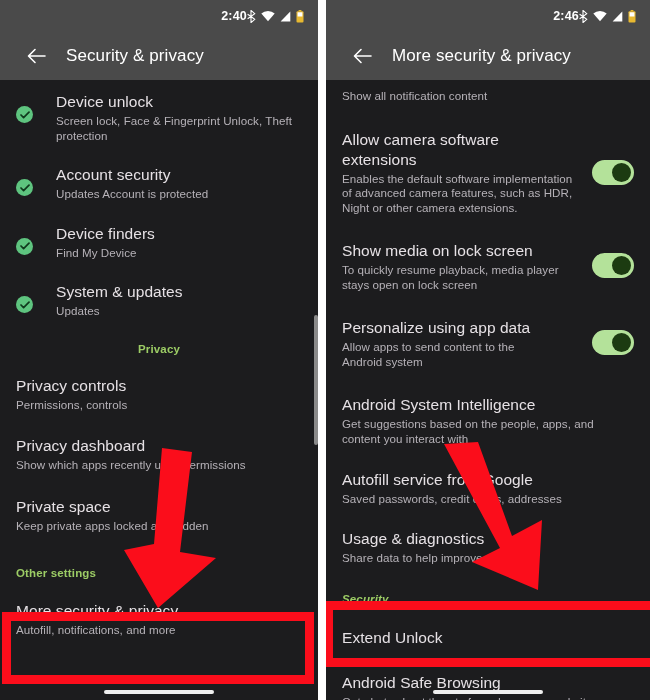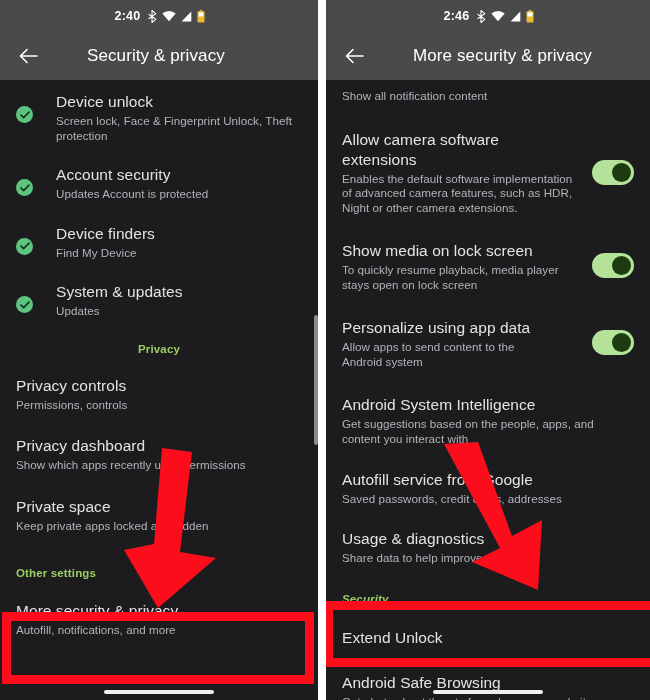--- a/index.html
+++ b/index.html
@@ -26,41 +26,39 @@
     flex: 0 0 auto;
   }
   .panel.right { width: 324px; margin-left: 8px; }
 
   
   .statusbar {
     height: 32px;
     background: #4a4a4a;
     display: flex;
     align-items: center;
-    justify-content: center;
+    justify-content: flex-end;
     padding: 0 14px 0 16px;
-    gap: 8px;
   }
   .clock {
     color: #ffffff;
     font-size: 12.5px;
     font-weight: bold;
     letter-spacing: .2px;
   }
   .sysicons { display: flex; align-items: center; gap: 5px; }
   .sysicons svg { display: block; }
 
   
   .appbar {
     height: 48px;
     background: #4a4a4a;
     display: flex;
     align-items: center;
-    padding-left: 12px;
-    gap: 29px;
+    padding-left: 20px;
   }
   .backbtn {
     width: 32px; height: 32px;
     display: flex; align-items: center; justify-content: center;
     flex: 0 0 auto;
   }
   .appbar-title {
     color: #ffffff;
     font-size: 17px;
     margin-left: 14px;

